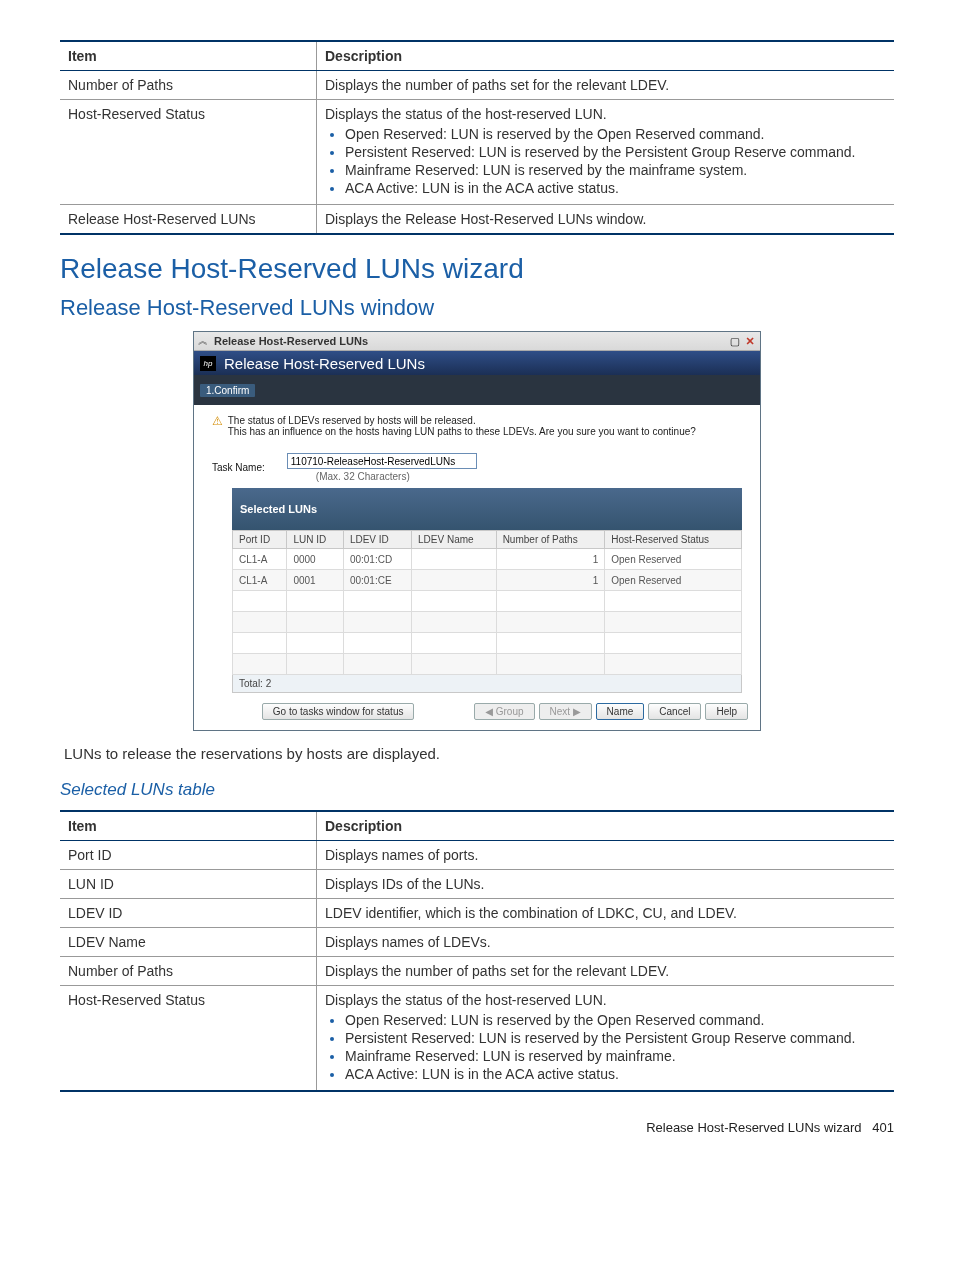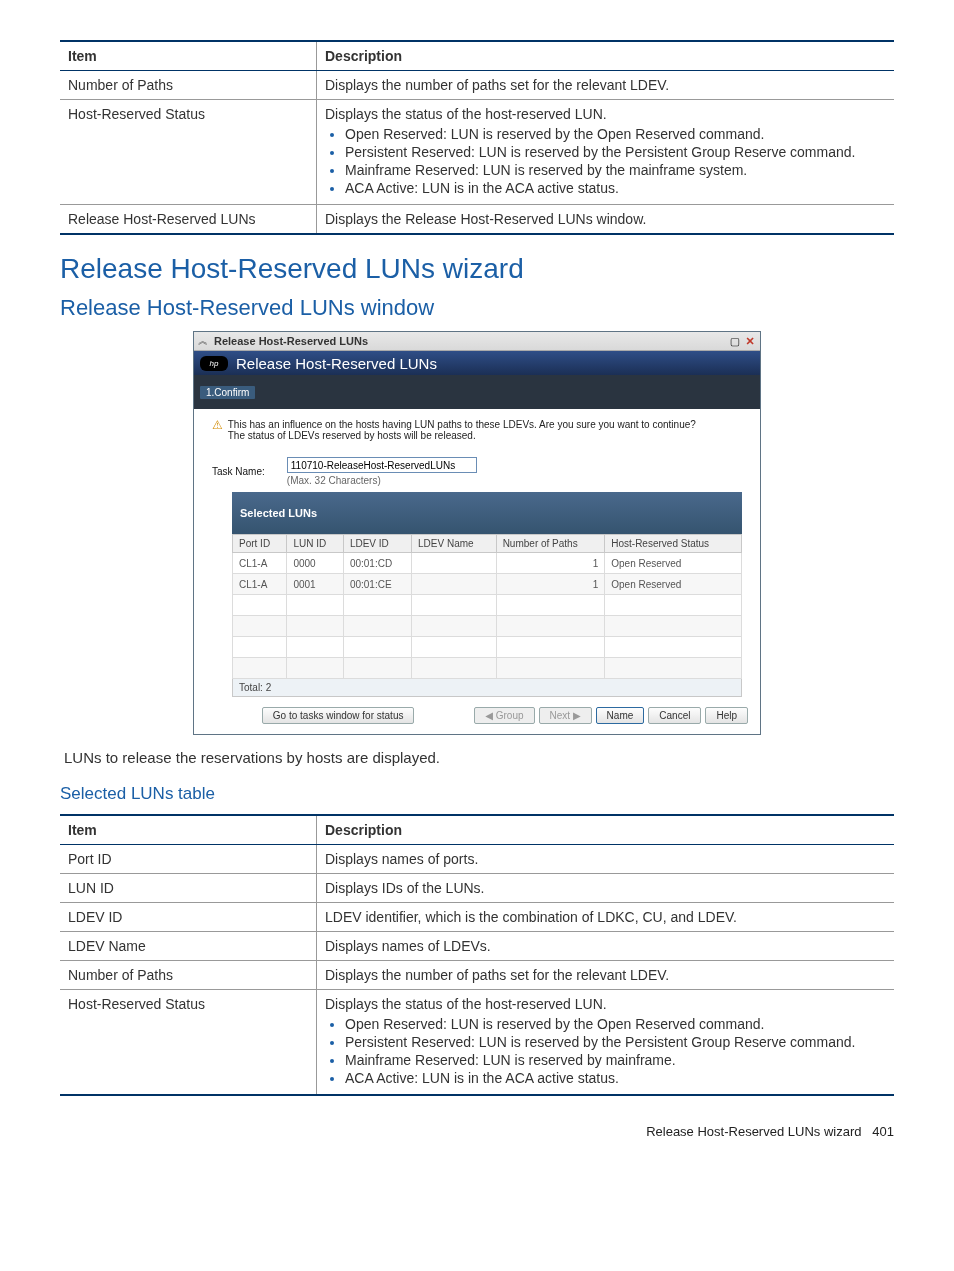--- a/index.html
+++ b/index.html
@@ -61,20 +61,21 @@
     color: #1b5fa6;
     font-weight: normal;
     font-size: 22px;
     margin: 10px 0 10px 0;
   }
   h3.section {
     color: #1b5fa6;
     font-weight: normal;
     font-size: 17px;
     margin: 18px 0 10px 0;
+    font-style: italic;
   }
   
   .dialog {
     width: 566px;
     margin: 0 auto 14px auto;
     border: 1px solid #5f7485;
     background: #fff;
     font-size: 10px;
     color: #111;
   }
@@ -109,43 +110,43 @@
   .dialog .titlebar .winbtn.close { color: #c0392b; font-weight: bold; }
   .dialog .bluebar {
     background: linear-gradient(#2f4e87,#1b2f55);
     color: #fff;
     display: flex;
     align-items: center;
     height: 24px;
     padding: 0 6px;
   }
   .dialog .bluebar .logo {
-    width: 28px;
+    width: 16px;
     height: 15px;
     background: #000;
-    border-radius: 6px;
+    border-radius: 0;
     display: inline-flex;
     align-items: center;
     justify-content: center;
     color: #fff;
     font-size: 8px;
     font-style: italic;
     margin-right: 8px;
   }
   .dialog .bluebar .dtitle {
     font-size: 15px;
     font-weight: normal;
   }
   .dialog .stepbar {
     background: #2a3440;
     color: #9cb;
-    height: 18px;
-    display: flex;
-    align-items: center;
-    padding: 8px 6px;
+    height: 30px;
+    display: flex;
+    align-items: center;
+    padding: 0 6px;
   }
   .dialog .stepbar .step {
     background: #3a5c7d;
     color: #fff;
     padding: 1px 6px;
     font-size: 10px;
     border-radius: 1px;
   }
   .dialog .msgarea {
     background: #fff;
@@ -177,20 +178,21 @@
     height: 16px;
     border: 1px solid #6a8db5;
     font-size: 10px;
     padding: 0 3px;
     box-sizing: border-box;
   }
   .dialog .taskrow .hint {
     color: #666;
     font-size: 10px;
     margin-top: 2px;
+    margin-left: 29px;
   }
   .dialog .seltitle {
     background: linear-gradient(#4a698c,#35546f);
     color: #fff;
     font-weight: bold;
     font-size: 11px;
     padding: 15px 8px;
     margin: 0 18px 0 38px;
   }
   .dialog table.grid {
@@ -310,22 +312,22 @@
       <span class="logo">hp</span>
       <span class="dtitle">Release Host-Reserved LUNs</span>
     </div>
     <div class="stepbar">
       <span class="step">1.Confirm</span>
     </div>
     <div class="msgarea">
       <div class="warnrow">
         <span class="warnicon">⚠</span>
         <div>
+          <div class="warntext">The status of LDEVs reserved by hosts will be released.</div>
           <div class="warntext">This has an influence on the hosts having LUN paths to these LDEVs. Are you sure you want to continue?</div>
-          <div class="warntext">The status of LDEVs reserved by hosts will be released.</div>
         </div>
       </div>
     </div>
     <div class="taskrow">
       <div>Task Name:</div>
       <div>
         <input type="text" value="110710-ReleaseHost-ReservedLUNs" style="">
         <div class="hint">(Max. 32 Characters)</div>
       </div>
     </div>

